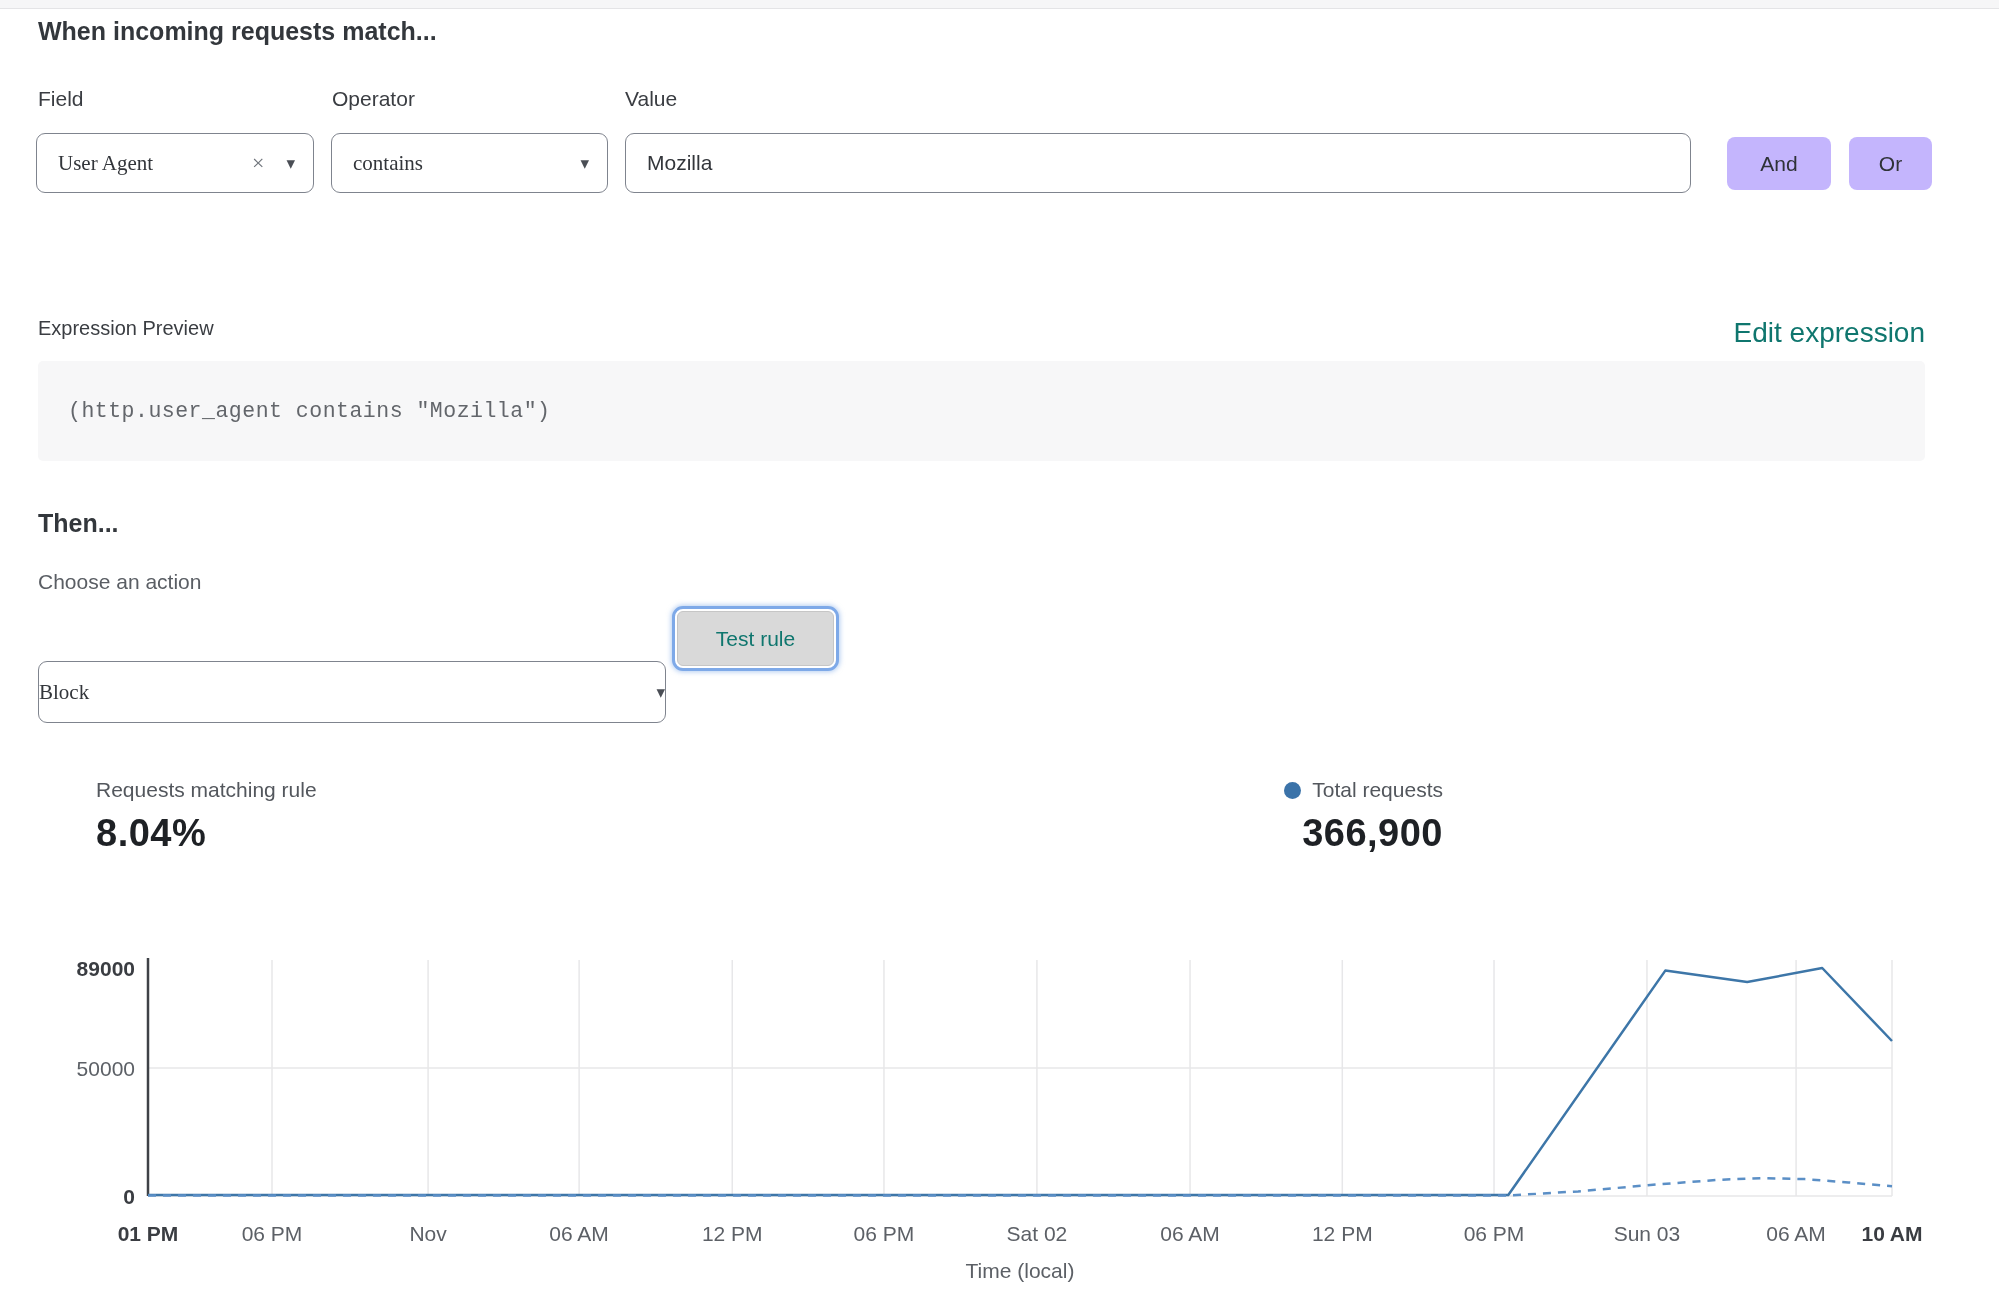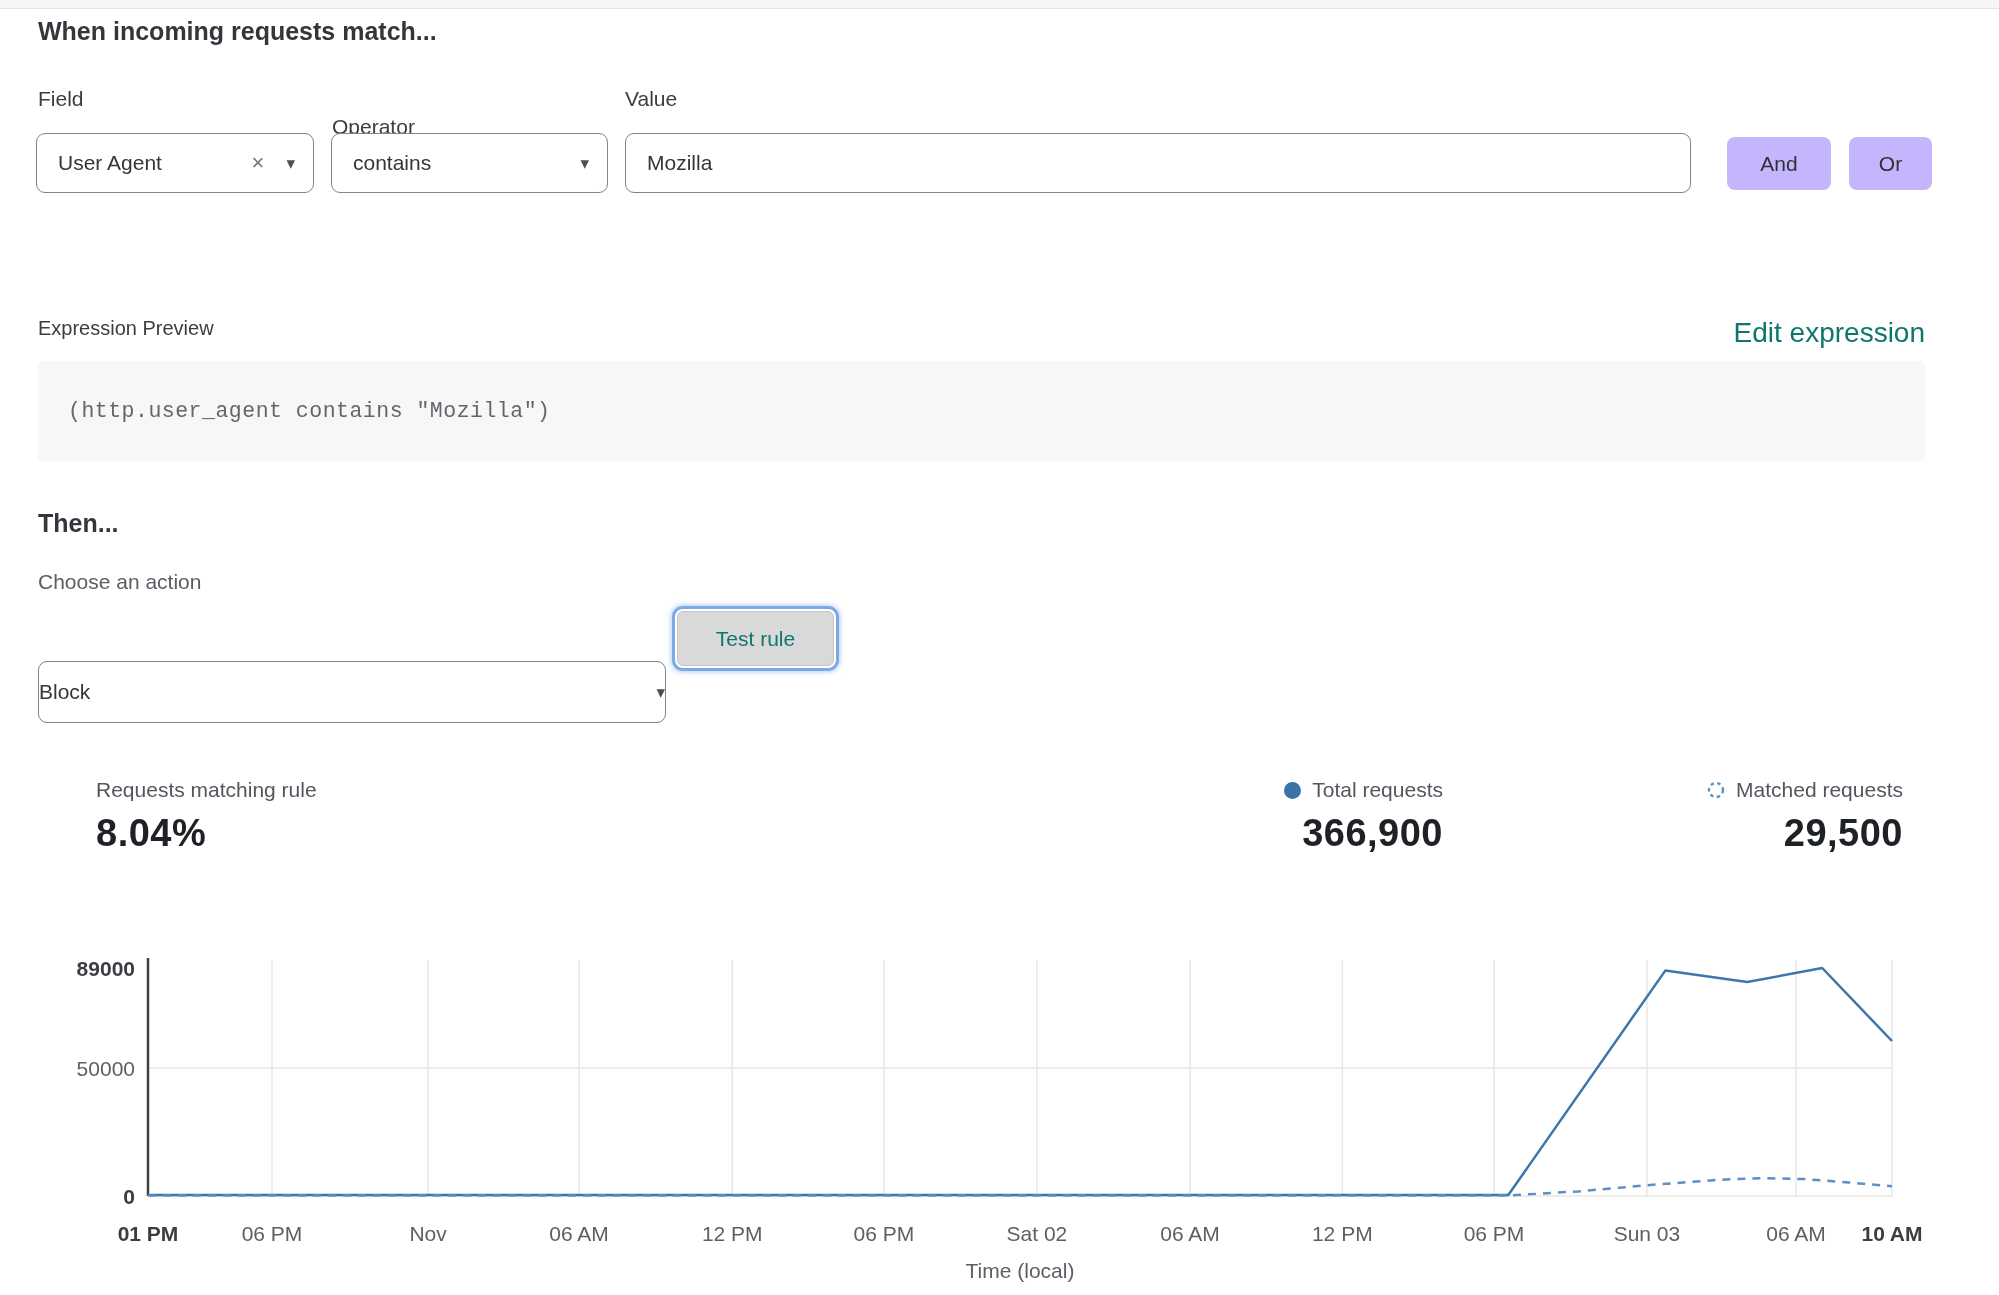--- a/index.html
+++ b/index.html
@@ -9,27 +9,27 @@
 
   .top-strip { position:absolute; left:0; top:0; width:1999px; height:9px;
     background:#f6f6f7; border-bottom:1px solid #e4e4e6; }
 
   .h-title { position:absolute; left:38px; font-size:25px; font-weight:700; color:#33373c; }
   #title-match { top:17px; }
   #title-then { top:509px; }
 
   .form-label { position:absolute; top:87px; font-size:21px; color:#3a3d42; }
   #label-field { left:38px; }
-  #label-operator { left:332px;margin-top:28px; }
+  #label-operator { left:332px; }
   #label-value { left:625px; }
 
   .select, .text-input { position:absolute; top:133px; height:60px; background:#fff;
     border:1.5px solid #7f848e; border-radius:9px; font-size:21px; color:#33363b;
     display:flex; align-items:center; }
-  .select { cursor:pointer; }
+  .select { cursor:pointer;font-family:Liberation Serif, serif; }
   #field-select { left:36px; width:278px; padding:0 18px 0 21px; }
   #operator-select { left:331px; width:277px; padding:0 18px 0 21px; }
   #value-input { left:625px; width:1066px; padding:0 21px; font-family:"Liberation Sans",sans-serif; }
   input.text-input { outline:none; }
   .select .sel-text { flex:1 1 auto; white-space:nowrap; overflow:hidden; }
   .clear-x { color:#6e737a; font-size:22px; margin-right:22px; cursor:pointer; line-height:1; }
   .caret { color:#4a4e55; font-size:17px; line-height:1; }
 
   .pill-btn { position:absolute; top:137px; height:53px; background:#c4b5fd; border:none;
     border-radius:8px; font-size:21px; color:#2f3237; font-family:inherit; cursor:pointer;
@@ -124,29 +124,20 @@
   </div>
 
   <div class="stat-block" id="stat-total">
     <div class="legend-line">
       <span class="dot"></span>
       <span>Total requests</span>
     </div>
     <div class="stat-value">366,900</div>
   </div>
 
-  <div class="stat-block" id="stat-matched">
-    <div class="legend-line">
-      <svg class="dash-ring" width="18" height="18">
-        <circle cx="9" cy="9" r="7" fill="none" stroke="#5b8fc6" stroke-width="2.4" stroke-dasharray="3.4 3.4"></circle>
-      </svg>
-      <span>Matched requests</span>
-    </div>
-    <div class="stat-value">29,500</div>
-  </div>
 
   <svg id="chart" width="1999" height="355">
       <line x1="148" y1="256" x2="1892" y2="256" stroke="#e7e7e9" stroke-width="1.5"></line>
       <line x1="148" y1="127.91011235955057" x2="1892" y2="127.91011235955057" stroke="#e7e7e9" stroke-width="1.5"></line>
       <line x1="271.9984" y1="20" x2="271.9984" y2="256" stroke="#e7e7e9" stroke-width="1.5"></line>
       <line x1="428.08639999999997" y1="20" x2="428.08639999999997" y2="256" stroke="#e7e7e9" stroke-width="1.5"></line>
       <line x1="579.1168" y1="20" x2="579.1168" y2="256" stroke="#e7e7e9" stroke-width="1.5"></line>
       <line x1="732.24" y1="20" x2="732.24" y2="256" stroke="#e7e7e9" stroke-width="1.5"></line>
       <line x1="883.968" y1="20" x2="883.968" y2="256" stroke="#e7e7e9" stroke-width="1.5"></line>
       <line x1="1036.9168" y1="20" x2="1036.9168" y2="256" stroke="#e7e7e9" stroke-width="1.5"></line>

